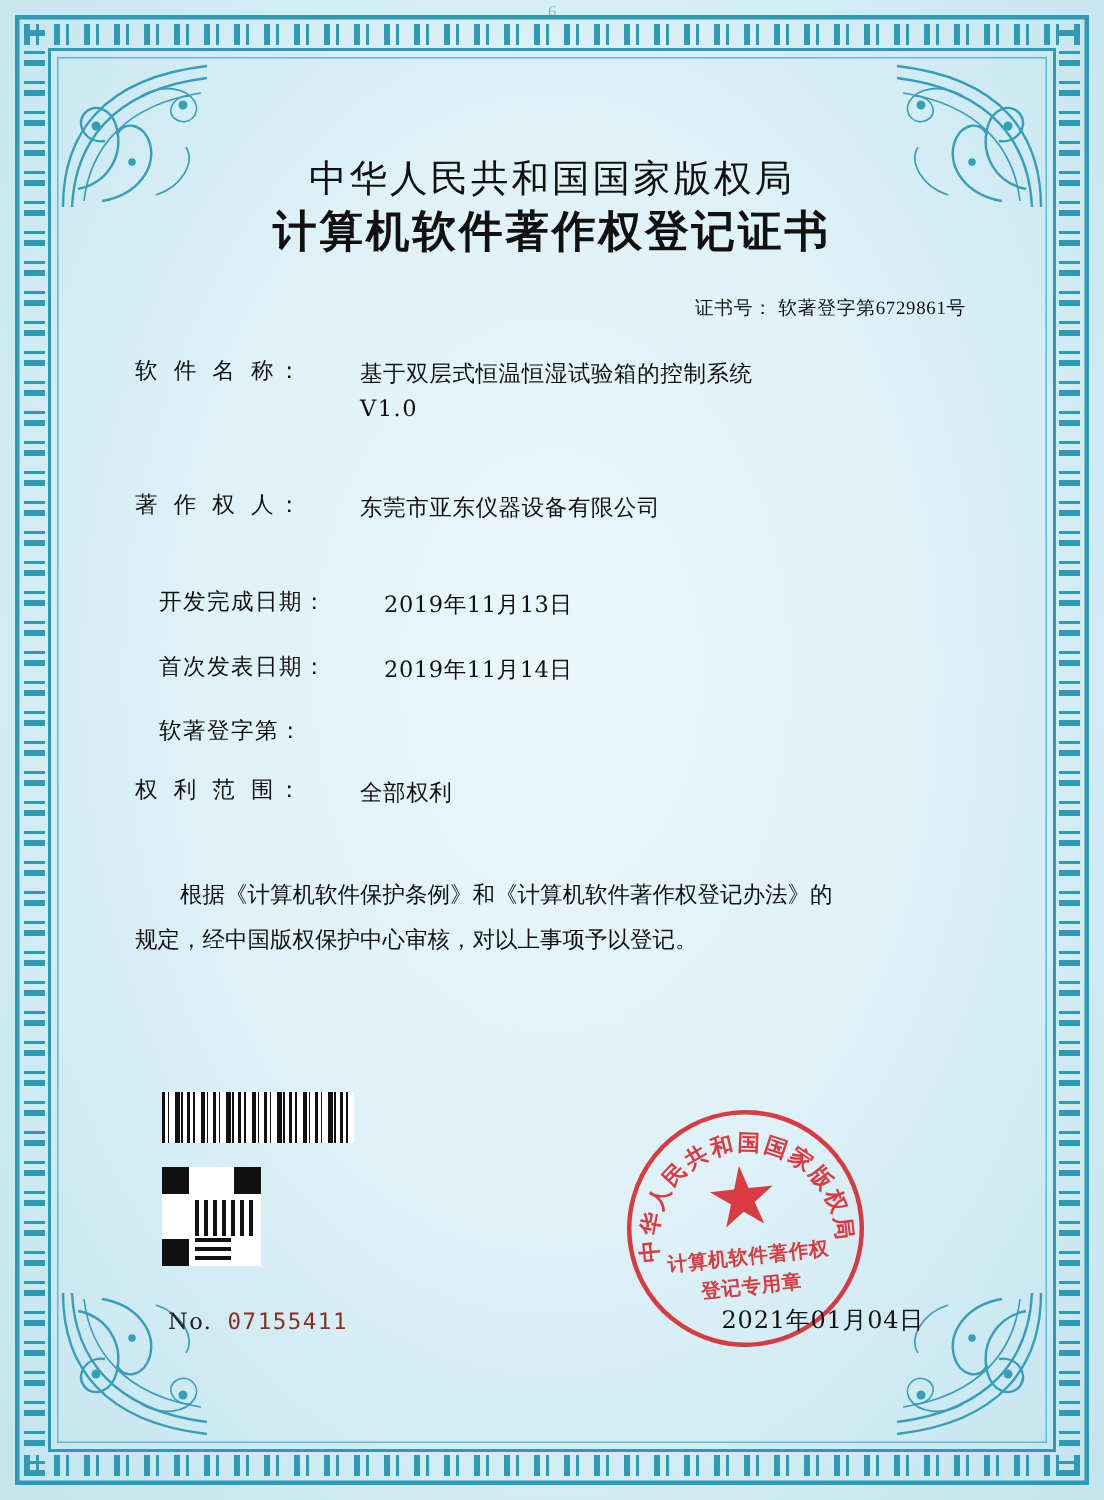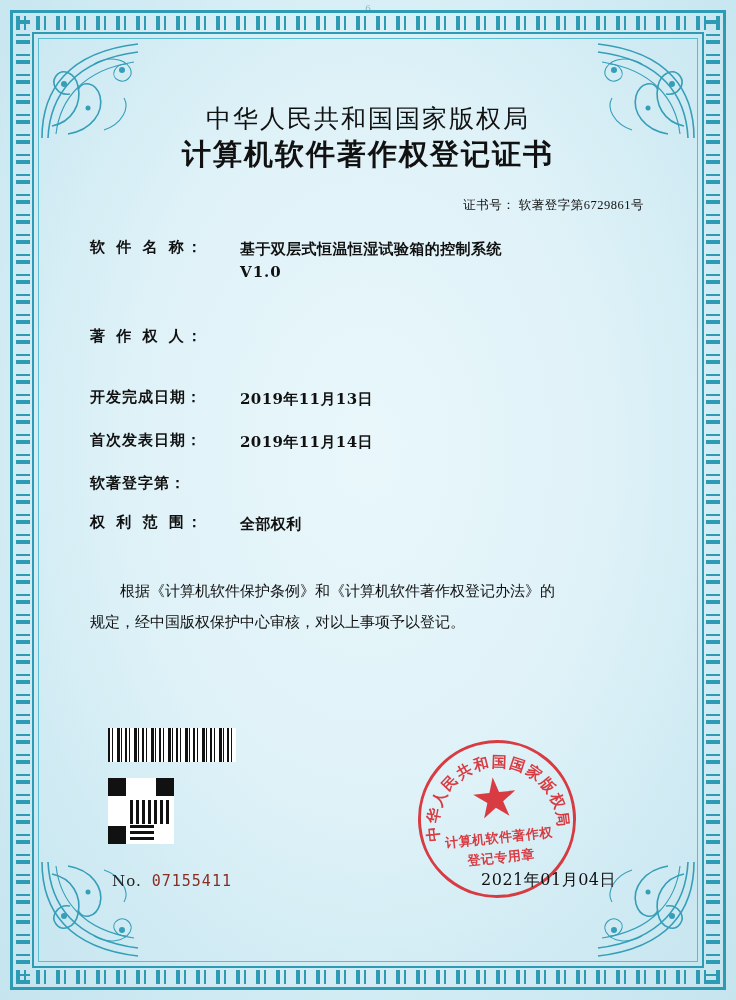--- a/index.html
+++ b/index.html
@@ -139,29 +139,28 @@
   .fields {
     margin-top: 24px;
     padding-left: 30px;
   }
   .field-row {
     display: flex;
     align-items: flex-start;
     margin-bottom: 20px;
     font-size: 15px;
     color: #111;
-    font-weight: bold;
   }
   .field-label {
     width: 150px;
     flex: 0 0 150px;
     letter-spacing: 3px;
     font-family: "DejaVu Serif", serif;
   }
-  .field-label.tight { letter-spacing: 1px; }
+  .field-label.tight { letter-spacing: 1px; margin-left: 16px; }
   .field-value {
     flex: 1;
     font-family: "DejaVu Serif", serif;
     letter-spacing: 0.4px;
     line-height: 1.55;
   }
   .field-value .ver {
     display: block;
     letter-spacing: 1px;
   }
@@ -369,20 +368,21 @@
       <div class="field-row">
         <div class="field-label">软 件 名 称：</div>
         <div class="field-value">
           <span>基于双层式恒温恒湿试验箱的控制系统</span>
           <span class="ver">V1.0</span>
         </div>
       </div>
 
       <div class="field-row gap-block">
         <div class="field-label">著 作 权 人：</div>
+        <div class="field-value">东莞市亚东仪器设备有限公司</div>
       </div>
 
       <div class="field-row gap-block">
         <div class="field-label tight">开发完成日期：</div>
         <div class="field-value">2019年11月13日</div>
       </div>
 
       <div class="field-row">
         <div class="field-label tight">首次发表日期：</div>
         <div class="field-value">2019年11月14日</div>

